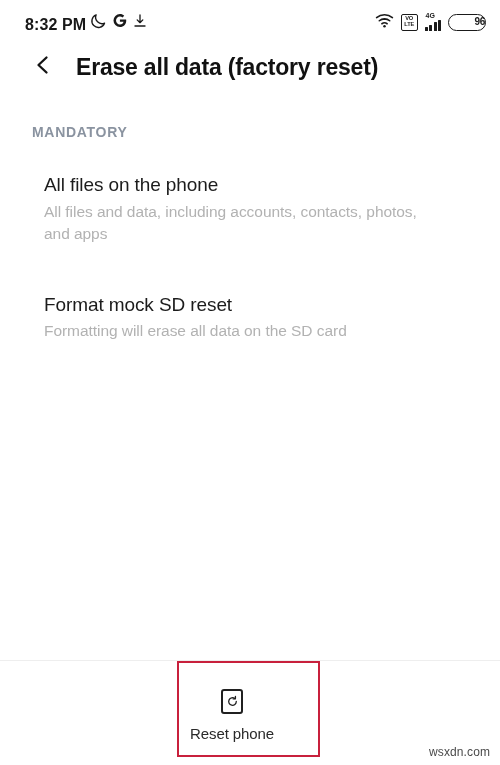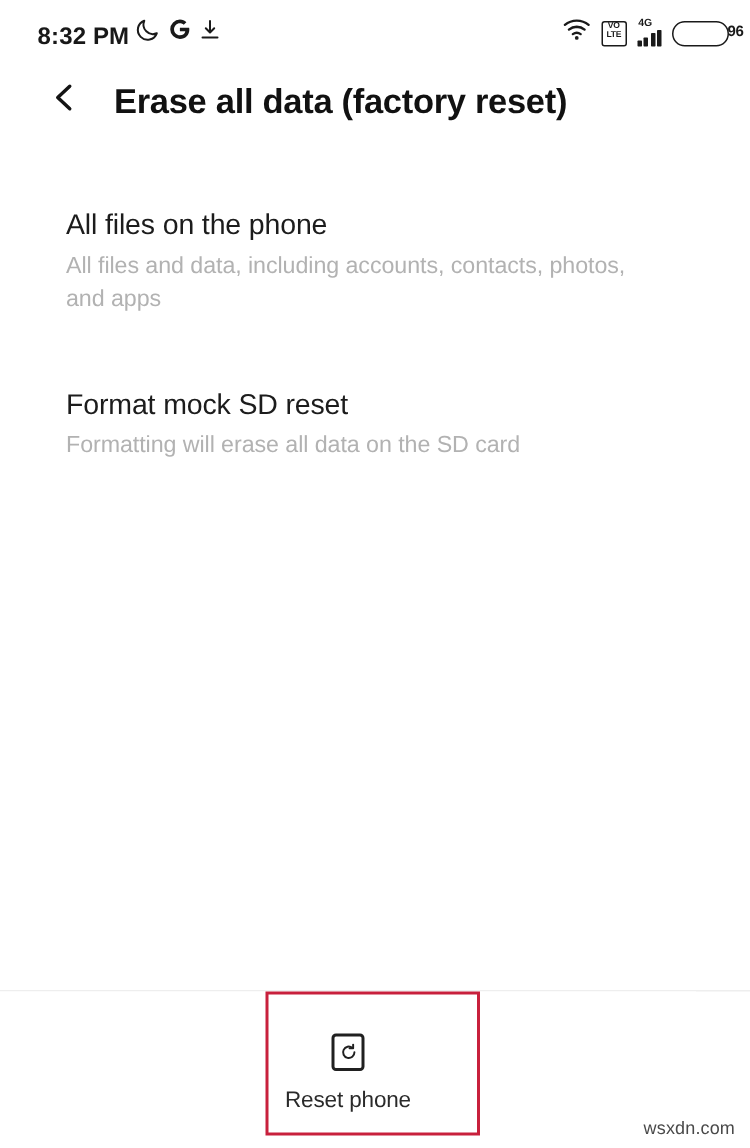--- a/index.html
+++ b/index.html
@@ -106,21 +106,21 @@
   .signal-bars i:nth-child(3) { height: 9px; }
   .signal-bars i:nth-child(4) { height: 11.5px; }
   .battery {
     width: 34px;
     height: 17px;
     border: 1.6px solid #1a1a1a;
     border-radius: 9px;
     box-sizing: border-box;
     display: flex;
     align-items: center;
-    justify-content: flex-start;
+    justify-content: flex-end;
     padding-left: 36px;
   }
   .battery span {
     font-size: 10px;
     font-weight: bold;
     color: #1a1a1a;
     letter-spacing: -0.3px;
     line-height: 1;
   }
 
@@ -323,20 +323,21 @@
       <span>
         <svg width="24" height="24" viewBox="0 0 24 24">
           <path d="M15.5 4.5L7.5 12l8 7.5" fill="none" stroke="#141414" stroke-width="2.3" stroke-linecap="round" stroke-linejoin="round"></path>
         </svg>
       </span>
     </div>
     <div class="app-title">Erase all data (factory reset)</div>
   </div>
 
   <div class="content">
+    <div class="section-header">MANDATORY</div>
 
     <div class="list">
       <div class="list-item">
         <div class="item-title">All files on the phone</div>
         <div class="item-subtitle">All files and data, including accounts, contacts, photos, and apps</div>
       </div>
 
       <div class="item-gap"></div>
 
       <div class="list-item">

